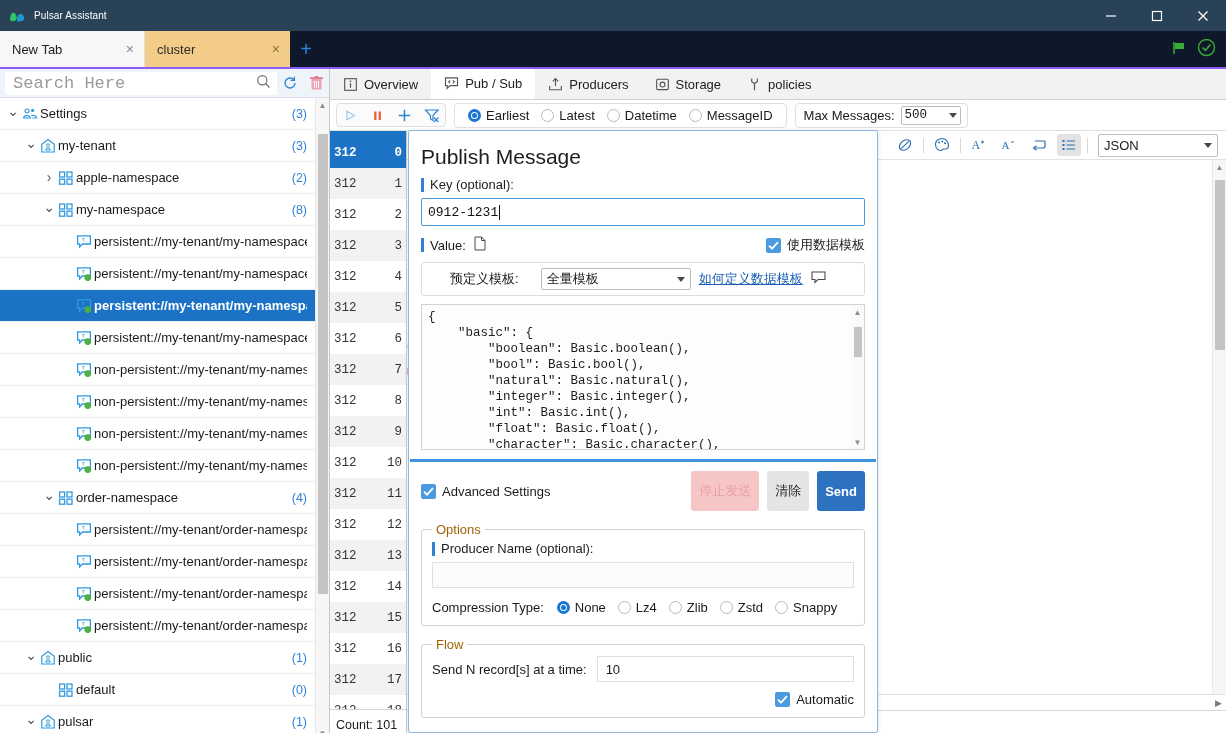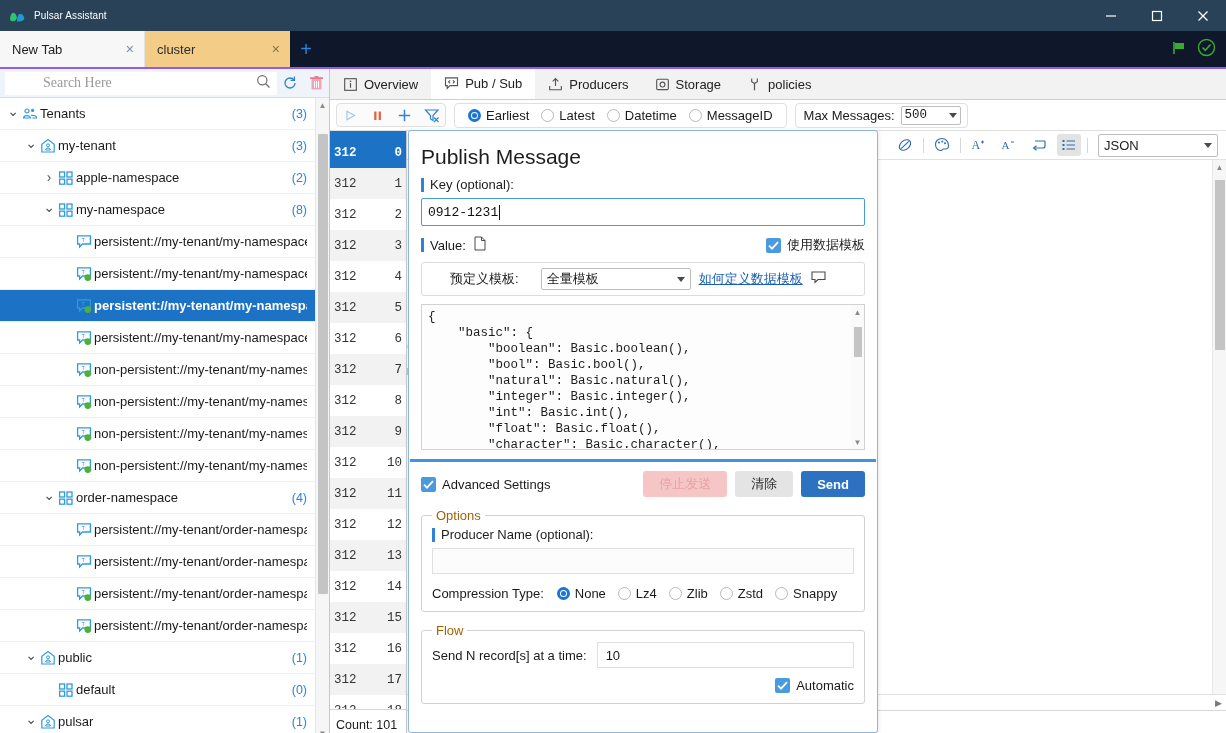--- a/index.html
+++ b/index.html
@@ -41,22 +41,22 @@
   .tabbar-right { margin-left:auto; display:flex; align-items:center; gap:10px; padding-right:10px; }
 
   
   #main { display:flex; height:calc(733px - 62px); }
 
   
   #leftpanel { width:330px; border-right:1px solid #c8c8c8; display:flex; flex-direction:column; background:#fff; }
   #searchrow { height:29px; display:flex; align-items:center; background:#eef4fa; border-bottom:1px solid #d8dfe6; }
   #searchbox { flex:1; height:23px; margin:0 0 0 5px; background:#fff; border:1px solid #ffffff;
                display:flex; align-items:center; padding:0 5px; }
-  #searchbox input { border:0; outline:0; flex:1; font-size:14px; color:#222;
-                     font-family:Liberation Serif, serif; background:transparent;margin-left:30px; }
+  #searchbox input { border:0; outline:0; flex:1; font-size:17px; color:#222;
+                     font-family:Liberation Mono, monospace; background:transparent; }
   #searchbox input::placeholder { color:#9a9a9a; }
   .srch-icon-btn { width:26px; display:flex; align-items:center; justify-content:center; }
 
   #tree { flex:1; overflow:hidden; position:relative; }
   #treeinner { position:absolute; inset:0 14px 0 0; overflow:hidden; }
   .trow {
     height:32px; display:flex; align-items:center; border-bottom:1px solid #eceff1;
     padding-right:8px; white-space:nowrap; font-size:13px; position:relative;
   }
   .trow.sel { background:#1c72c4; color:#fff; font-weight:bold; }
@@ -165,22 +165,22 @@
   #editorwrap { margin:8px 12px 0 12px; border:1px solid #d2d2d2; background:#fdfdfd;
                 height:146px; position:relative; overflow:hidden; }
   #editorcode { position:absolute; inset:4px 14px 0 6px; font-family:"Liberation Mono", monospace;
                 font-size:12.5px; line-height:16px; color:#1d1d1d; white-space:pre; overflow:hidden; }
   #ed-sb { position:absolute; right:0; top:0; bottom:0; width:13px; background:#fafafa; }
   #ed-sb .thumb { position:absolute; left:3px; width:8px; top:22px; height:30px; background:#c4c4c4; }
   #dlg-divider { height:3px; background:#3f95e0; margin:9px 1px 0 1px; }
 
   #advrow { display:flex; align-items:center; padding:9px 12px 0 12px; }
   #advrow .spacer { flex:1; }
-  .btn { height:26px; border-radius:3px; display:flex; align-items:center; justify-content:center;
-         padding:0 16px; font-size:13px; margin-left:8px;text-align:right; }
+  .btn { height:40px; border-radius:3px; display:flex; align-items:center; justify-content:center;
+         padding:0 8px; font-size:13px; margin-left:8px;text-align:right; }
   .btn.stop { background:#f6c6c6; color:#e8a2a2; }
   .btn.clear { background:#e4e4e4; color:#2a2a2a; }
   .btn.send { background:#2c72c0; color:#fff; font-weight:bold; }
 
   fieldset.grp { margin:11px 12px 0 12px; border:1px solid #d2d2d2; border-radius:3px; padding:4px 10px 10px 10px; }
   fieldset.grp > legend { font-size:13px; color:#a16207; padding:0 4px; }
   #prodinput { height:26px; border:1px solid #e0e0e0; background:#fcfcfc; margin-top:6px; }
   .comprow { display:flex; align-items:center; gap:2px; margin-top:12px; font-size:13px; }
   .comprow .clabel { margin-right:6px; }
   .flowrow { display:flex; align-items:center; gap:10px; font-size:13px; }
@@ -279,21 +279,21 @@
             <span style="width: 6px; flex: 0 0 auto;"></span>
             <span class="caret" style="font-size: 14px; margin-top: -5px;">⌄</span>
             <span class="ticon">
               <svg width="16" height="16" viewBox="0 0 16 16">
                 <circle cx="5" cy="5" r="2" fill="none" stroke="#2f9ae0" stroke-width="1.2"></circle>
                 <circle cx="10.6" cy="4.4" r="1.6" fill="#2f9ae0"></circle>
                 <path d="M1.6 12 C1.6 8.8 8.4 8.8 8.4 12 Z" fill="none" stroke="#2f9ae0" stroke-width="1.2"></path>
                 <path d="M9.2 9.4 C12.6 9.1 14.6 10 14.6 12 H10.4" fill="none" stroke="#2f9ae0" stroke-width="1.1"></path>
               </svg>
             </span>
-            <span class="tlabel">Tenants</span>
+            <span class="tlabel">Settings</span>
             <span class="tcount">(3)</span>
           </div>
           <div class="trow">
             <span style="width: 24px; flex: 0 0 auto;"></span>
             <span class="caret" style="font-size: 14px; margin-top: -5px;">⌄</span>
             <span class="ticon">
               <svg width="16" height="16" viewBox="0 0 16 16">
                 <path d="M8 1.6 L14.2 6.2 V14 H1.8 V6.2 Z" fill="none" stroke="#2f9ae0" stroke-width="1.2"></path>
                 <circle cx="8" cy="7.4" r="1.5" fill="none" stroke="#2f9ae0" stroke-width="1"></circle>
                 <path d="M5.6 12 C5.6 9.6 10.4 9.6 10.4 12 Z" fill="none" stroke="#2f9ae0" stroke-width="1"></path>

